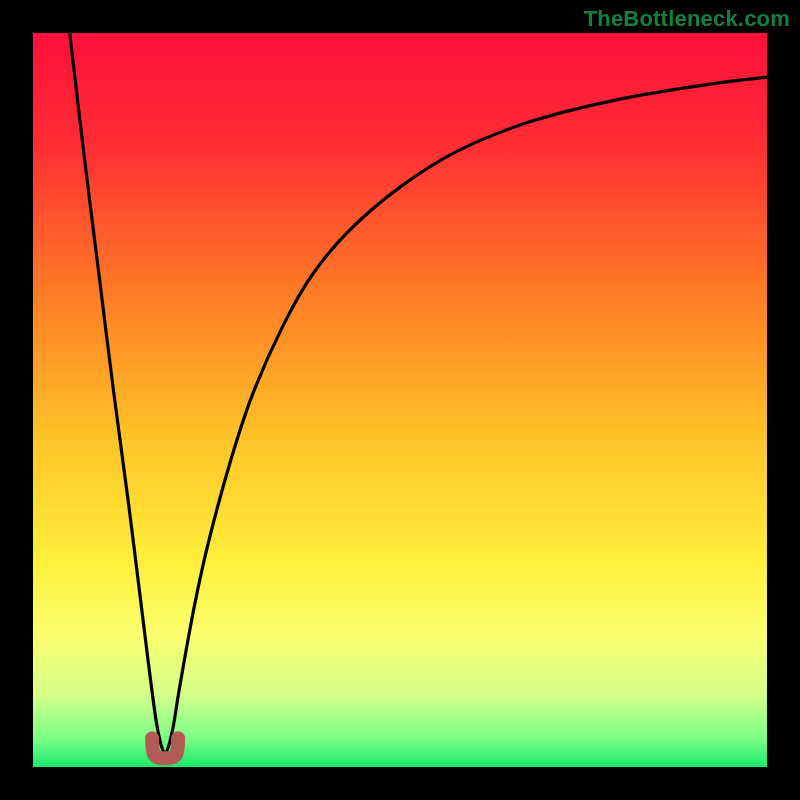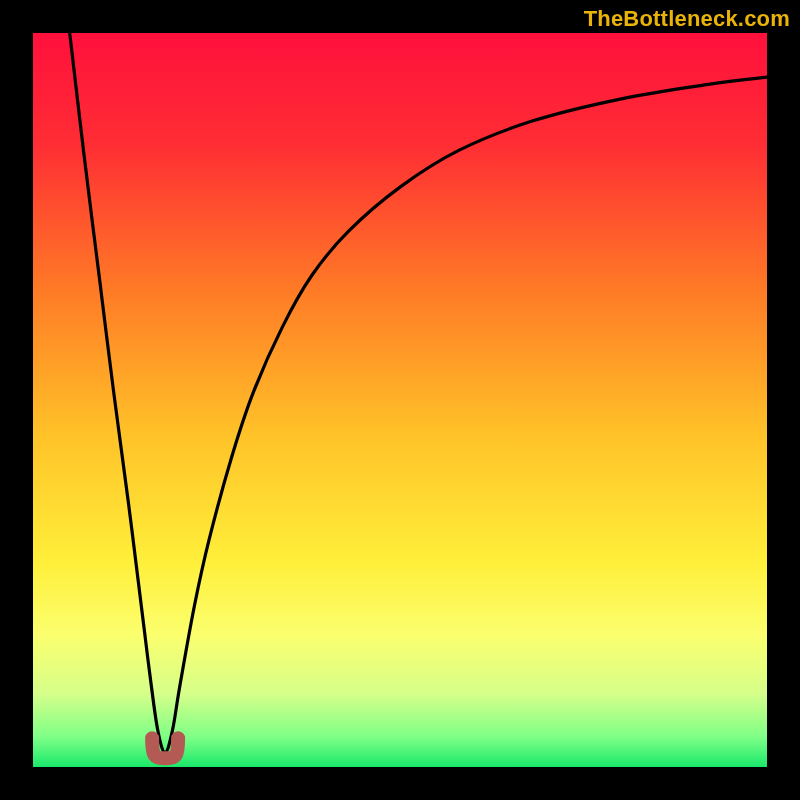--- a/index.html
+++ b/index.html
@@ -14,21 +14,21 @@
   .frame {
     position: relative;
     width: 800px;
     height: 800px;
     background: #000;
   }
   .watermark {
     position: absolute;
     top: 6px;
     right: 10px;
-    color: #eab308;
+    color: #15803d;
     font-size: 22px;
     font-weight: 600;
     letter-spacing: 0.2px;
     z-index: 10;
   }
   svg {
     position: absolute;
     top: 0;
     left: 0;
   }

